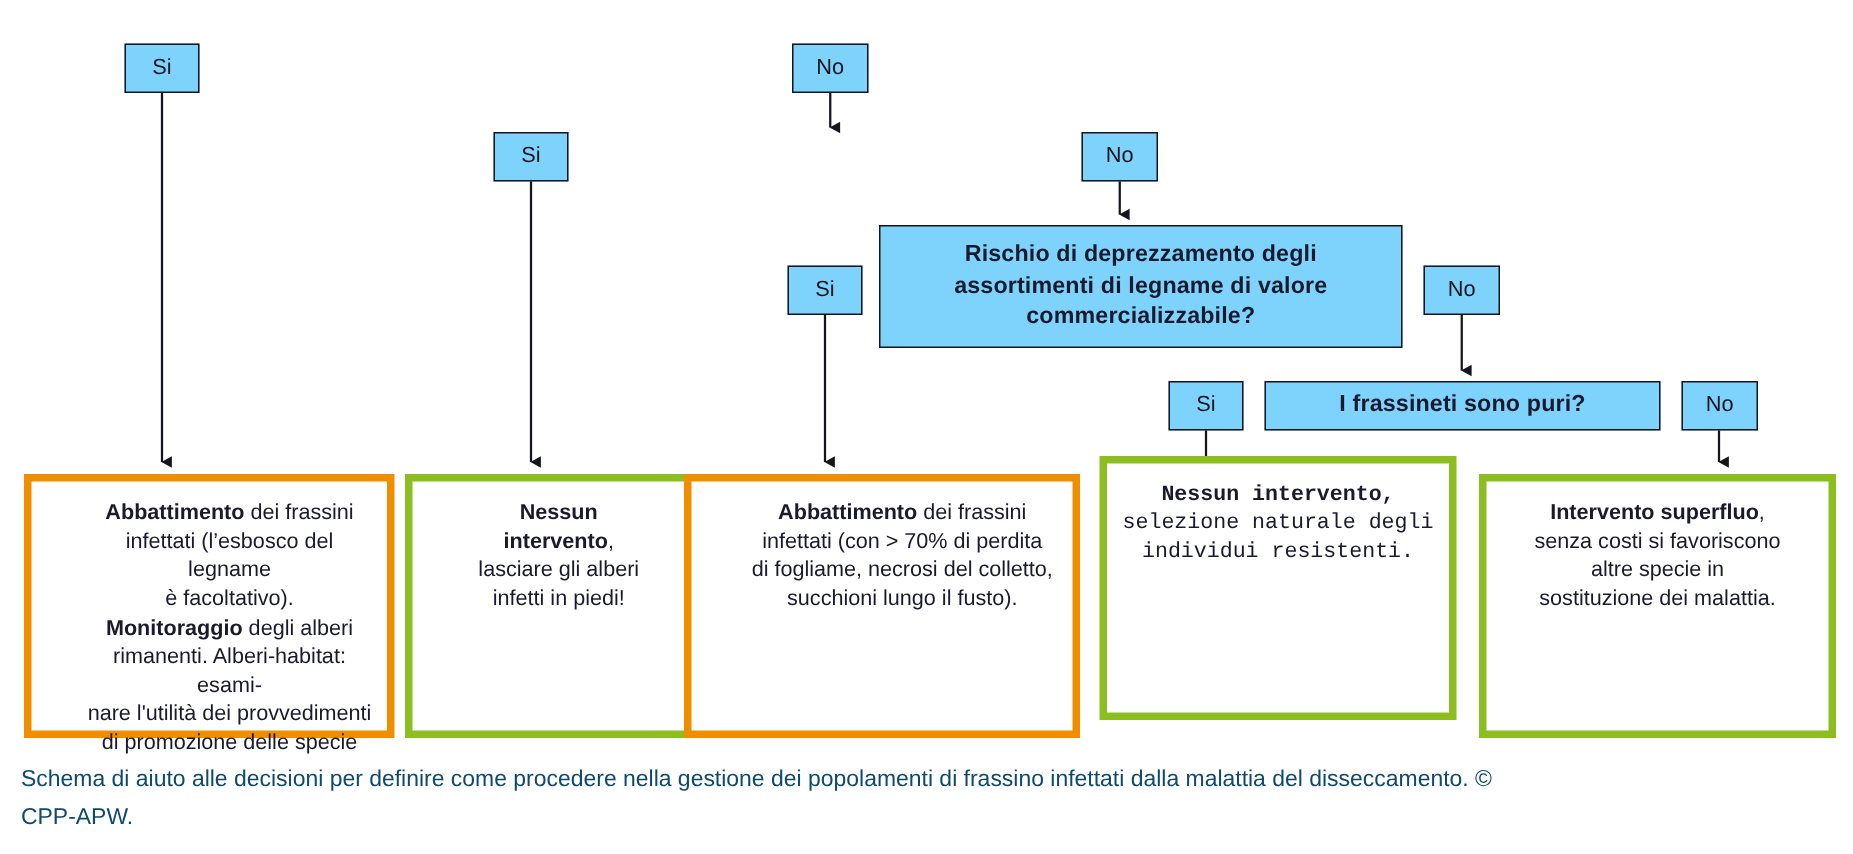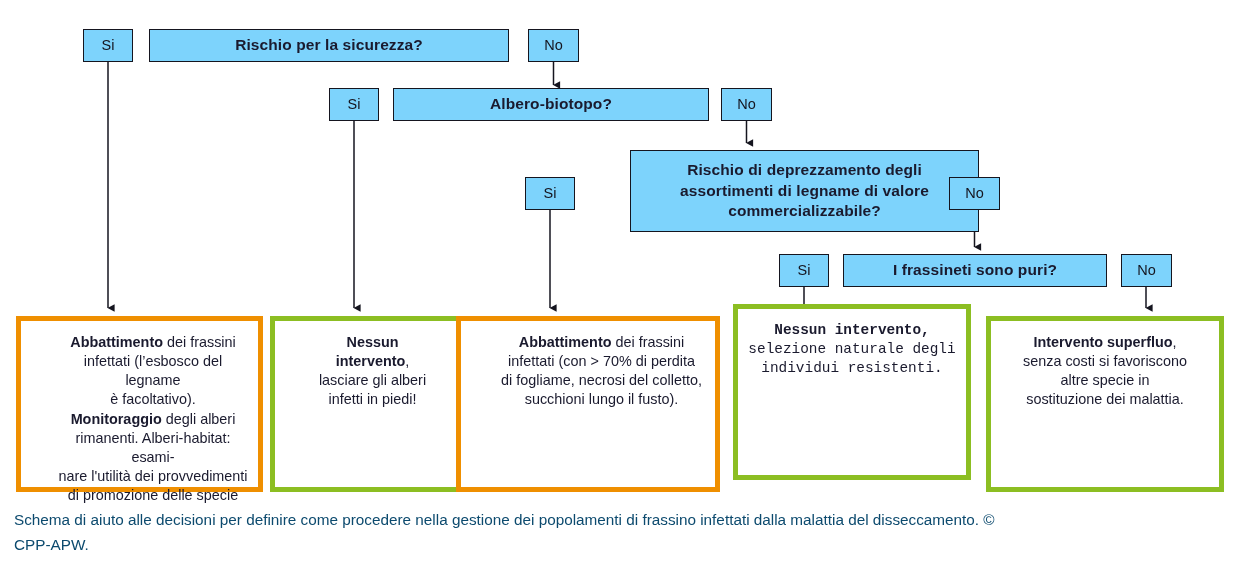--- a/index.html
+++ b/index.html
@@ -11,21 +11,21 @@
   #diagram{position:absolute;left:0;top:0;width:1235px;height:569px;}
 
   
   .node{
     position:absolute;box-sizing:border-box;
     border:1.4px solid #15151f;background:#7dd3fc;
     display:flex;align-items:center;justify-content:center;
     text-align:center;line-height:1.17;
   }
   .question{font-weight:bold;font-size:15.5px;letter-spacing:.1px;}
-  .question.multi{line-height:1.32;padding:4px 10px;margin-left:44px;}
+  .question.multi{line-height:1.32;padding:4px 10px;}
   .answer{font-size:14.5px;font-weight:400;color:#15151f;}
 
   
   .outcome{
     position:absolute;box-sizing:border-box;background:#ffffff;
     border:5px solid #8cbe22;
     padding:12px 9px 0 9px;
     text-align:center;font-size:14.4px;line-height:1.33;color:#1a1a2e;
   }
   .outcome.orange{border-color:#ef8f00;padding-left:36px;}
@@ -64,27 +64,25 @@
 
     <line x1="550" y1="210" x2="550" y2="308" stroke="#15151f" stroke-width="1.5" marker-end="url(#ah)"></line>
 
     <line x1="804" y1="286" x2="804" y2="308" stroke="#15151f" stroke-width="1.5" marker-end="url(#ah)"></line>
 
     <line x1="1146" y1="286" x2="1146" y2="308" stroke="#15151f" stroke-width="1.5" marker-end="url(#ah)"></line>
   </svg>
 
   <div class="node answer" style="left:83px;top:29px;width:50px;height:33px;">Si</div>
 
-  <div class="node question" style="left:149px;top:29px;width:360px;height:33px;">Rischio per la sicurezza?</div>
 
   <div class="node answer" style="left:528px;top:29px;width:51px;height:33px;">No</div>
 
   <div class="node answer" style="left:329px;top:88px;width:50px;height:33px;">Si</div>
 
-  <div class="node question" style="left:393px;top:88px;width:316px;height:33px;">Albero-biotopo?</div>
 
   <div class="node answer" style="left:721px;top:88px;width:51px;height:33px;">No</div>
 
   <div class="node answer" style="left:525px;top:177px;width:50px;height:33px;">Si</div>
 
   <div class="node question multi" style="left:586px;top:150px;width:349px;height:82px;">Rischio di deprezzamento degli assortimenti di legname di valore commercializzabile?</div>
 
   <div class="node answer" style="left:949px;top:177px;width:51px;height:33px;">No</div>
 
   <div class="node answer" style="left:779px;top:254px;width:50px;height:33px;">Si</div>

